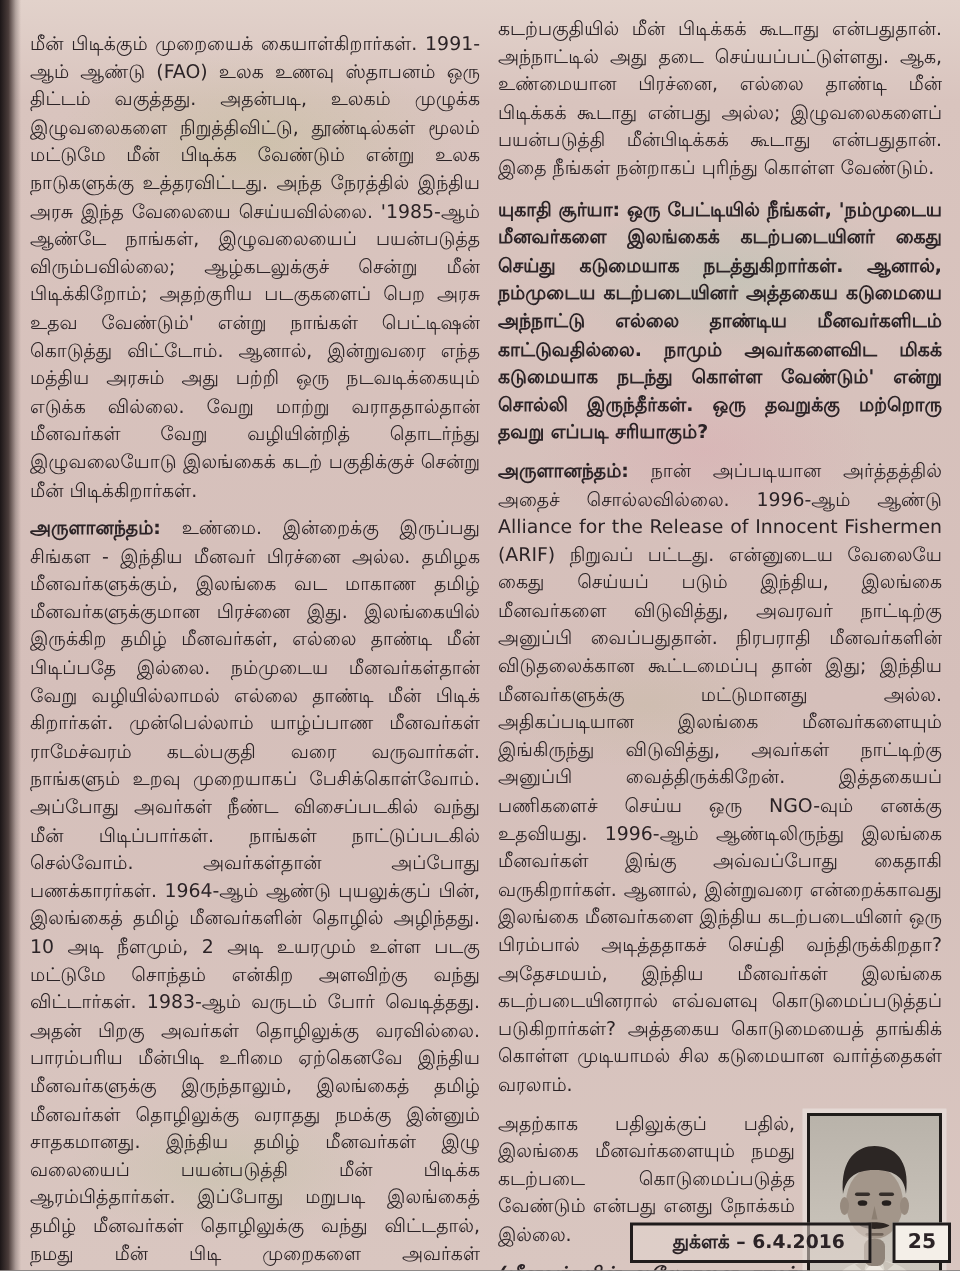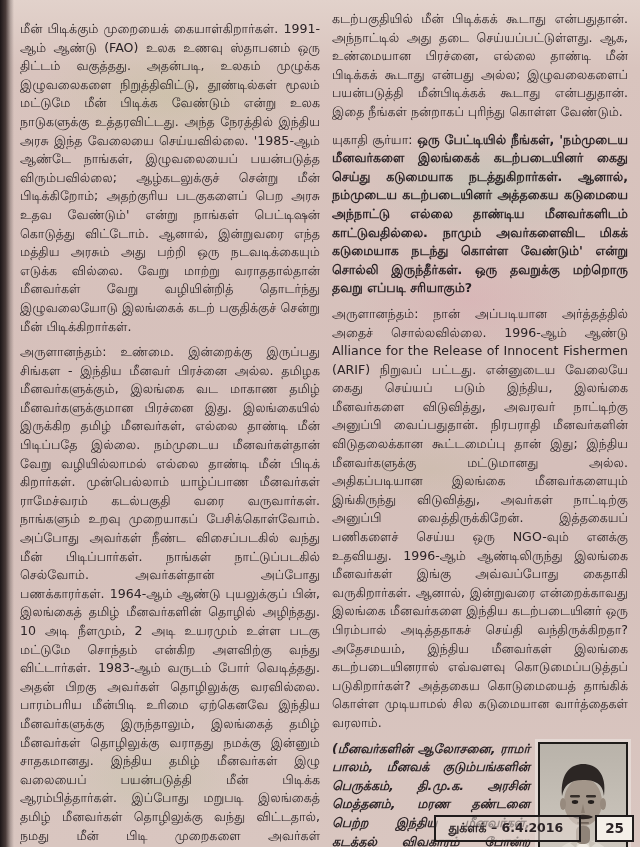--- a/index.html
+++ b/index.html
@@ -23,39 +23,39 @@
   }
   .col{
     position:absolute;
     font-size:12.6px;line-height:18.6px;
     text-align:justify;
   }
   .col-left{left:20px;top:20px;width:300px;}
   .col-right{left:332px;top:10px;width:296px;}
   .col p{margin:0 0 7px 0;}
   .q{font-weight:bold;margin:9px 0 7px 0 !important;}
-  .speaker{font-weight:normal;margin-top:24px;}
+  .speaker{font-weight:bold;margin-top:24px;}
   .note{font-weight:bold;font-style:italic;}
   .photo-wrap{
     float:right;
     width:86px;height:140px;
     margin:2px 0 6px 8px;
     border:2px solid #1f1c1a;
     background:#c9c3bb;
     box-shadow:0 0 0 3px rgba(235,228,222,0.65);
   }
   .photo-wrap svg{display:block;width:100%;height:100%;}
   .footer-box{
     position:absolute;right:6px;bottom:5px;
     display:flex;align-items:stretch;
     font-weight:bold;font-size:12.5px;
   }
   .date-cell{
     border:2px solid #201c1c;
-    padding:3px 16px 3px 12px;
+    padding:3px 16px 3px 26px;
     background:rgba(226,213,206,0.55);
   }
   .page-cell{
     border:2px solid #201c1c;border-left-width:2px;
     margin-left:14px;
     background:#f4efe8;
     padding:3px 8px;
     font-size:13.5px;
   }
 </style>
@@ -110,20 +110,21 @@
         <ellipse cx="51" cy="58" rx="3.2" ry="1.9" fill="#241f1d"></ellipse>
 
         <path d="M43 60 L41 69 L45 69 Z" fill="#8c7f72"></path>
 
         <path d="M33 73 C37 70 49 70 53 73 C49 76 37 76 33 73 Z" fill="#2c2522"></path>
 
         <rect x="37" y="78" width="12" height="1.8" rx="0.9" fill="#6e6157"></rect>
       </svg>
     </div>
 
+    <p>அதற்காக பதிலுக்குப் பதில், இலங்கை மீனவர்களையும் நமது கடற்படை கொடுமைப்படுத்த வேண்டும் என்பது எனது நோக்கம் இல்லை.</p>
 
     <p class="note">(மீனவர்களின் ஆலோசனை, ராமர் பாலம், மீனவக் குடும்பங்களின் பெருக்கம், தி.மு.க. அரசின் மெத்தனம், மரண தண்டனை பெற்ற இந்திய மீனவர்கள், கடத்தல் விவகாரம் போன்ற விவரங்கள் அடுத்த இதழில்.)</p>
 
   </div>
 
   <div class="footer-box">
     <div class="date-cell">துக்ளக் – 6.4.2016</div>
     <div class="page-cell">25</div>
   </div>
 </div>

